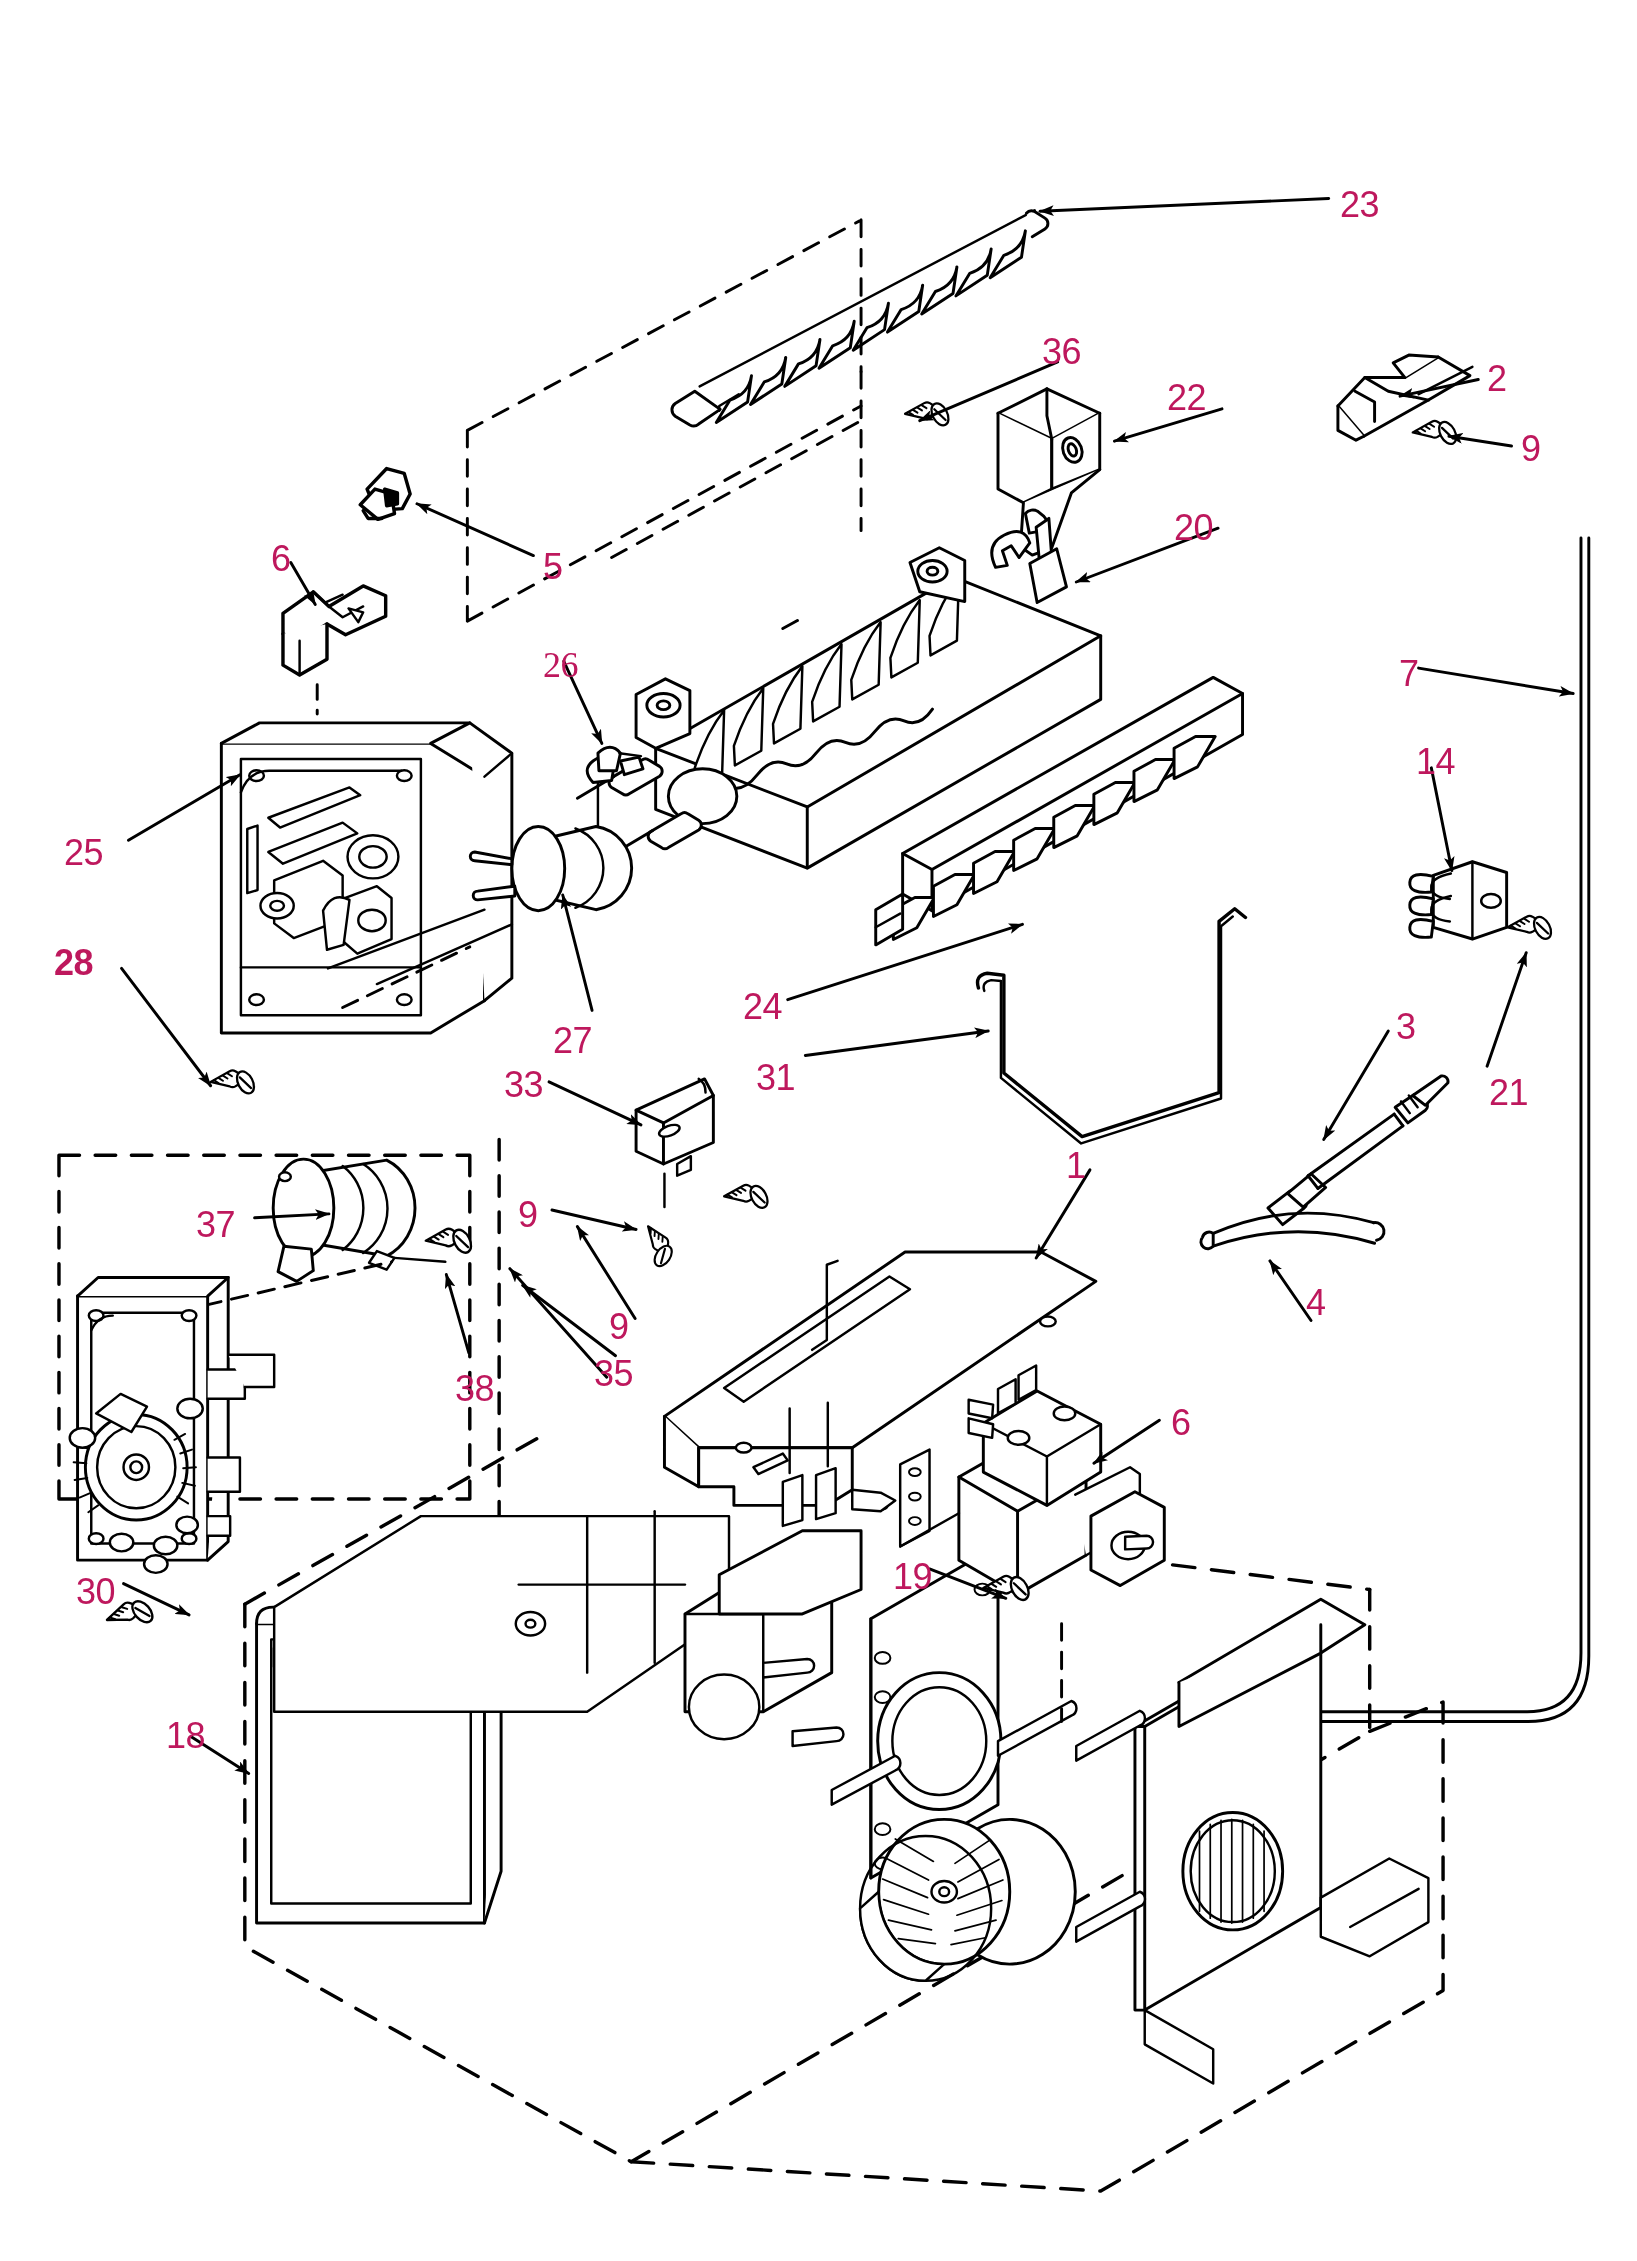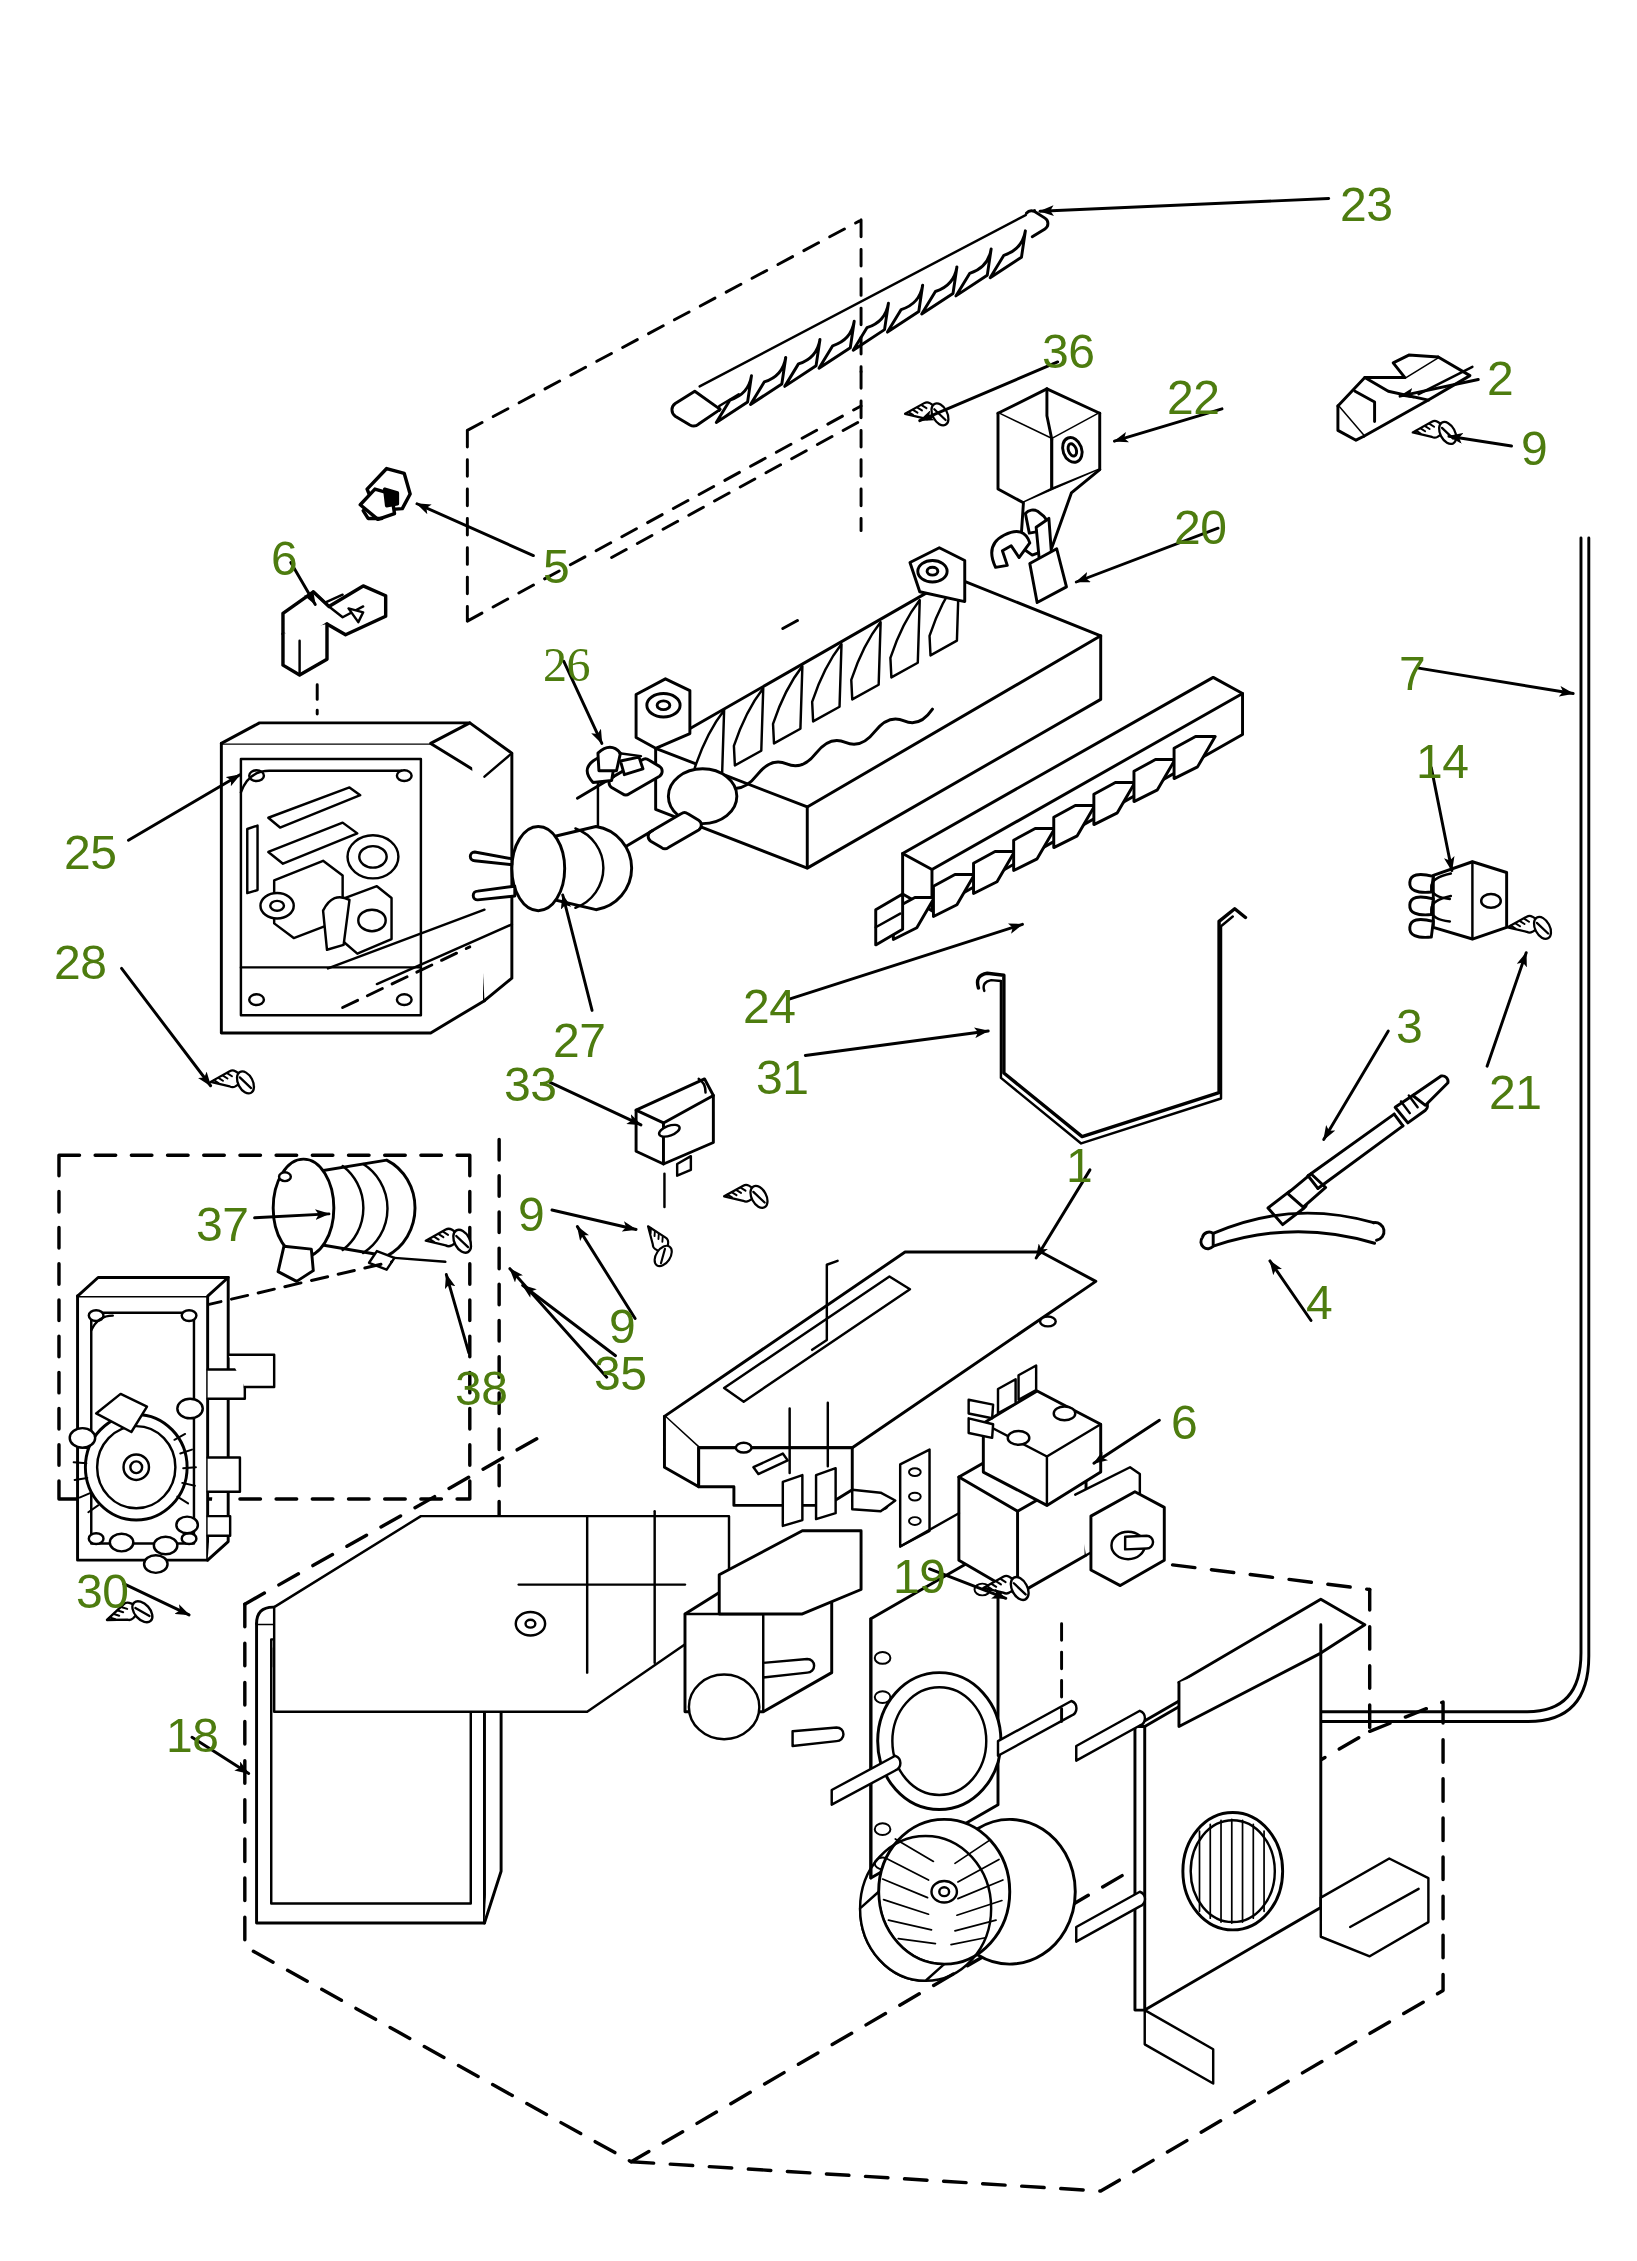--- a/index.html
+++ b/index.html
@@ -8,24 +8,24 @@
     position:relative;
     width:1638px;
     height:2261px;
     background:#ffffff;
     overflow:hidden;
   }
   #art{position:absolute;left:0;top:0;width:1638px;height:2261px;}
   .callout{
     position:absolute;
     font-family:"Liberation Sans",sans-serif;
-    font-size:48px;
+    font-size:36px;
     line-height:38px;
     font-weight:400;
-    color:#4d7c0f;
+    color:#be185d;
     letter-spacing:-0.5px;
     white-space:nowrap;
     user-select:none;
   }
 </style>
 </head>
 <body>
 
 <div id="sheet">
 
@@ -518,21 +518,21 @@
       <div class="callout" style="left: 1167px; top: 379px;">22</div>
       <div class="callout" style="left: 1487px; top: 360px;">2</div>
       <div class="callout" style="left: 1521px; top: 430px;">9</div>
       <div class="callout" style="left: 1174px; top: 509px;">20</div>
       <div class="callout" style="left: 543px; top: 548px;">5</div>
       <div class="callout" style="left: 271px; top: 540px;">6</div>
       <div class="callout" style="left: 543px; top: 646px; font-family: Liberation Serif, serif;">26</div>
       <div class="callout" style="left: 1399px; top: 655px;">7</div>
       <div class="callout" style="left: 1416px; top: 743px;">14</div>
       <div class="callout" style="left: 64px; top: 834px;">25</div>
-      <div class="callout" style="left: 54px; top: 944px;">28</div>
+      <div class="callout" style="left: 54px; top: 944px; font-weight: bold;">28</div>
       <div class="callout" style="left: 553px; top: 1022px;">27</div>
       <div class="callout" style="left: 743px; top: 988px;">24</div>
       <div class="callout" style="left: 1489px; top: 1074px;">21</div>
       <div class="callout" style="left: 1396px; top: 1008px;">3</div>
       <div class="callout" style="left: 504px; top: 1066px;">33</div>
       <div class="callout" style="left: 756px; top: 1059px;">31</div>
       <div class="callout" style="left: 1066px; top: 1147px;">1</div>
       <div class="callout" style="left: 518px; top: 1196px;">9</div>
       <div class="callout" style="left: 1306px; top: 1284px;">4</div>
       <div class="callout" style="left: 196px; top: 1206px;">37</div>

